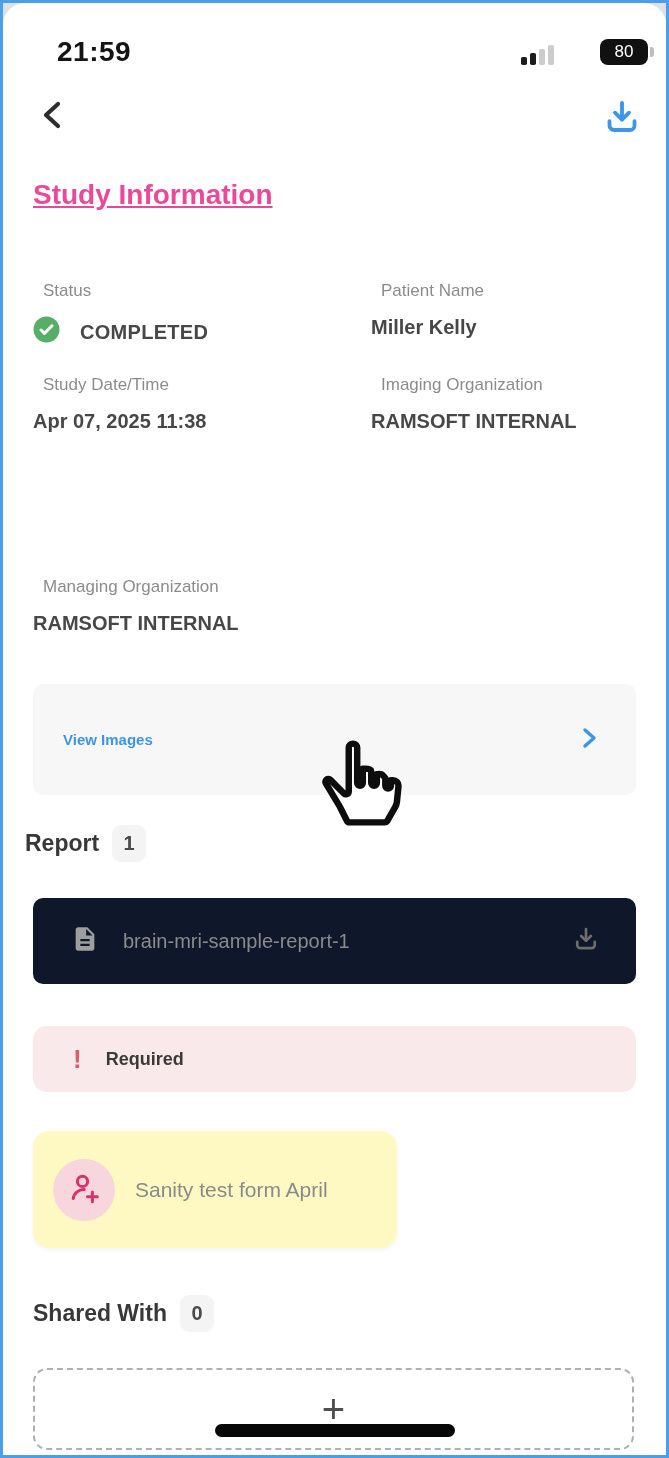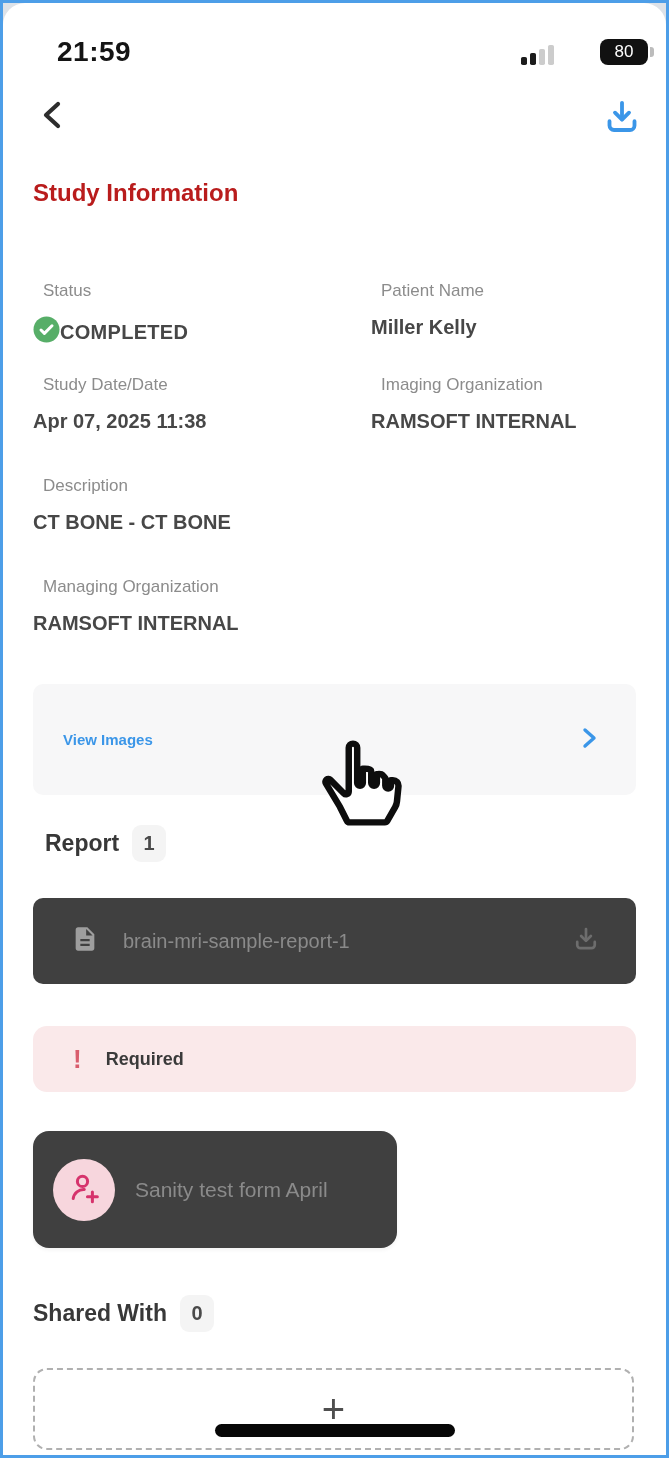--- a/index.html
+++ b/index.html
@@ -33,78 +33,78 @@
   }
   .battery:after {
     content: ""; position: absolute; right: -6px; top: 8px;
     width: 4px; height: 10px; background: #bcbcbc; border-radius: 0 3px 3px 0;
   }
 
   
   .back-btn { left: 34px; top: 96px; width: 34px; height: 34px; cursor: pointer; }
   .dl-top { left: 599px; top: 94px; width: 40px; height: 40px; cursor: pointer; }
 
-  .page-title { left: 30px; top: 176px; font-size: 24px; font-weight: 700; color: #b91c1c; }
+  .page-title { left: 30px; top: 176px; font-size: 28px; font-weight: 700; color: #ec4899; text-decoration: underline; }
 
   
   .field { position: absolute; }
   .field .lbl { font-size: 17px; color: #8c8c8c; margin-bottom: 15px; margin-left: 10px; }
   .field .val { font-size: 20px; font-weight: 700; color: #474747; }
   .f-status   { left: 30px;  top: 278px; }
   .f-patient  { left: 368px; top: 278px; }
   .f-date     { left: 30px;  top: 372px; }
   .f-imaging  { left: 368px; top: 372px; }
   .f-desc     { left: 30px;  top: 473px; }
   .f-managing { left: 30px;  top: 574px; }
-  .status-val { display: flex; align-items: center; gap: 0; letter-spacing: .3px; }
+  .status-val { display: flex; align-items: center; gap: 20px; letter-spacing: .3px; }
 
   
   .card-view {
     left: 30px; top: 681px; width: 603px; height: 111px;
     background: #f7f7f8; border-radius: 10px;
     display: flex; align-items: center; justify-content: space-between;
     padding: 0 36px 0 30px; cursor: pointer;
   }
   .view-label { font-size: 15px; font-weight: 700; color: #3b96e8; }
 
   .hand { left: 310px; top: 735px; z-index: 4; }
 
   
   .sec-head { display: flex; align-items: center; gap: 13px; }
-  .h-report { left: 42px; top: 822px; text-align: right; }
+  .h-report { left: 22px; top: 822px; text-align: right; }
   .h-shared { left: 30px; top: 1292px; }
   .sec-title { font-size: 23px; font-weight: 700; color: #383838; }
   .badge {
     background: #f4f4f4; border-radius: 9px; min-width: 34px; height: 37px;
     display: flex; align-items: center; justify-content: center;
     font-size: 20px; font-weight: 700; color: #4a4a4a; padding: 0 9px;
   }
 
   
   .card-report {
     left: 30px; top: 895px; width: 603px; height: 86px;
-    background: #404040; border-radius: 10px;
+    background: #0f172a; border-radius: 10px;
     display: flex; align-items: center; padding: 0 36px 0 38px; gap: 24px;
     cursor: pointer;
   }
   .report-name { flex: 1; font-size: 20px; color: #8a8a8a; }
 
   
   .banner {
     left: 30px; top: 1023px; width: 603px; height: 66px;
     background: #fae9ea; border-radius: 14px;
     display: flex; align-items: center; padding-left: 40px; gap: 24px;
   }
   .bang { font-size: 26px; font-weight: 700; color: #d95d6d; }
   .banner-label { font-size: 18px; font-weight: 700; color: #3a3a3a; }
 
   
   .card-form {
     left: 30px; top: 1128px; width: 364px; height: 117px;
-    background: #404040; border-radius: 16px;
+    background: #fef9c3; border-radius: 16px;
     display: flex; align-items: center; padding-left: 20px; gap: 20px;
     box-shadow: 0 2px 4px rgba(0,0,0,.05); cursor: pointer;
   }
   .avatar {
     width: 62px; height: 62px; border-radius: 50%;
     background: #f7d6dd; display: flex; align-items: center; justify-content: center;
     flex: 0 0 auto;
   }
   .form-label { font-size: 21px; color: #8a8a8a; }
 
@@ -170,30 +170,26 @@
           </svg>
         </span>
         <span>COMPLETED</span>
       </div>
     </div>
     <div class="field f-patient">
       <div class="lbl">Patient Name</div>
       <div class="val">Miller Kelly</div>
     </div>
     <div class="field f-date">
-      <div class="lbl">Study Date/Date</div>
+      <div class="lbl">Study Date/Time</div>
       <div class="val">Apr 07, 2025 11:38</div>
     </div>
     <div class="field f-imaging">
       <div class="lbl">Imaging Organization</div>
       <div class="val">RAMSOFT INTERNAL</div>
-    </div>
-    <div class="field f-desc">
-      <div class="lbl">Description</div>
-      <div class="val">CT BONE - CT BONE</div>
     </div>
     <div class="field f-managing">
       <div class="lbl">Managing Organization</div>
       <div class="val">RAMSOFT INTERNAL</div>
     </div>
 
     <div class="abs card-view">
       <span class="view-label">View Images</span>
       <span>
         <svg width="22" height="26" viewBox="0 0 22 26">

